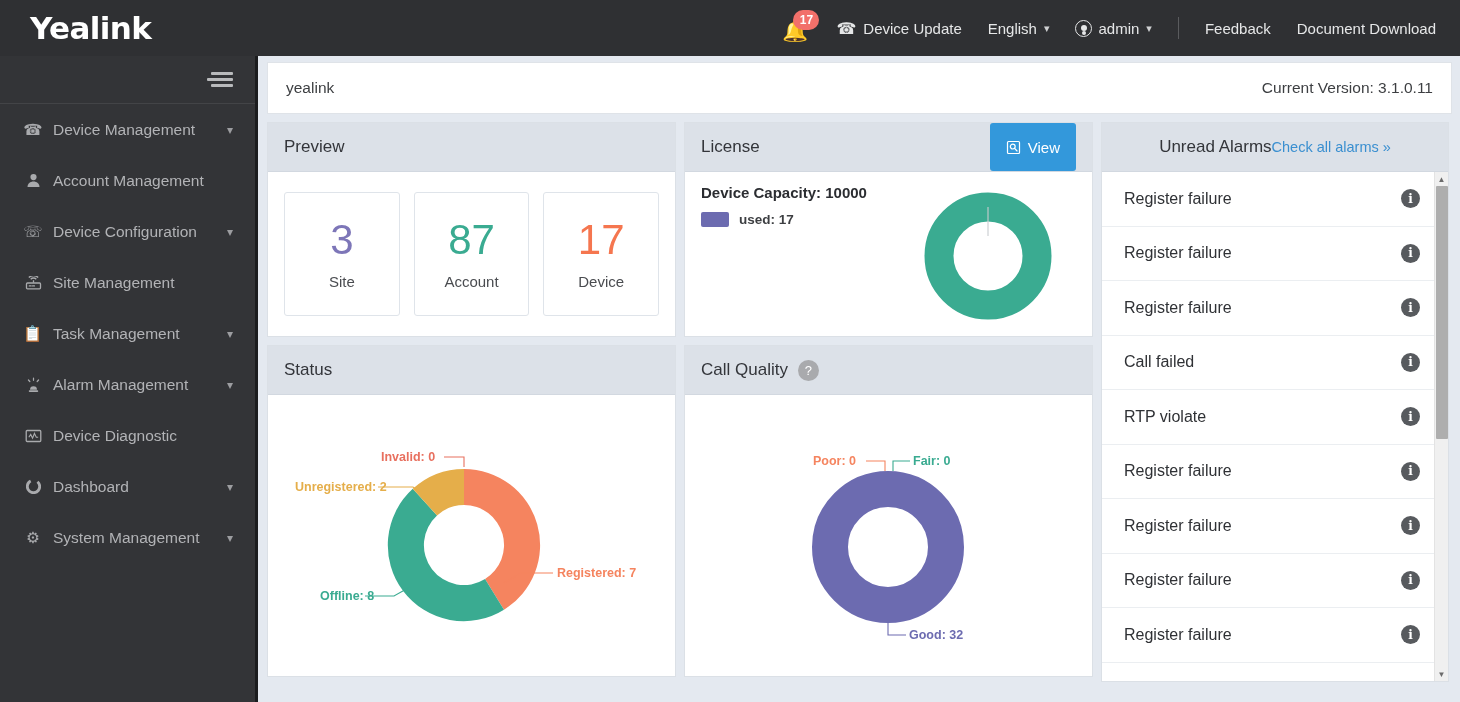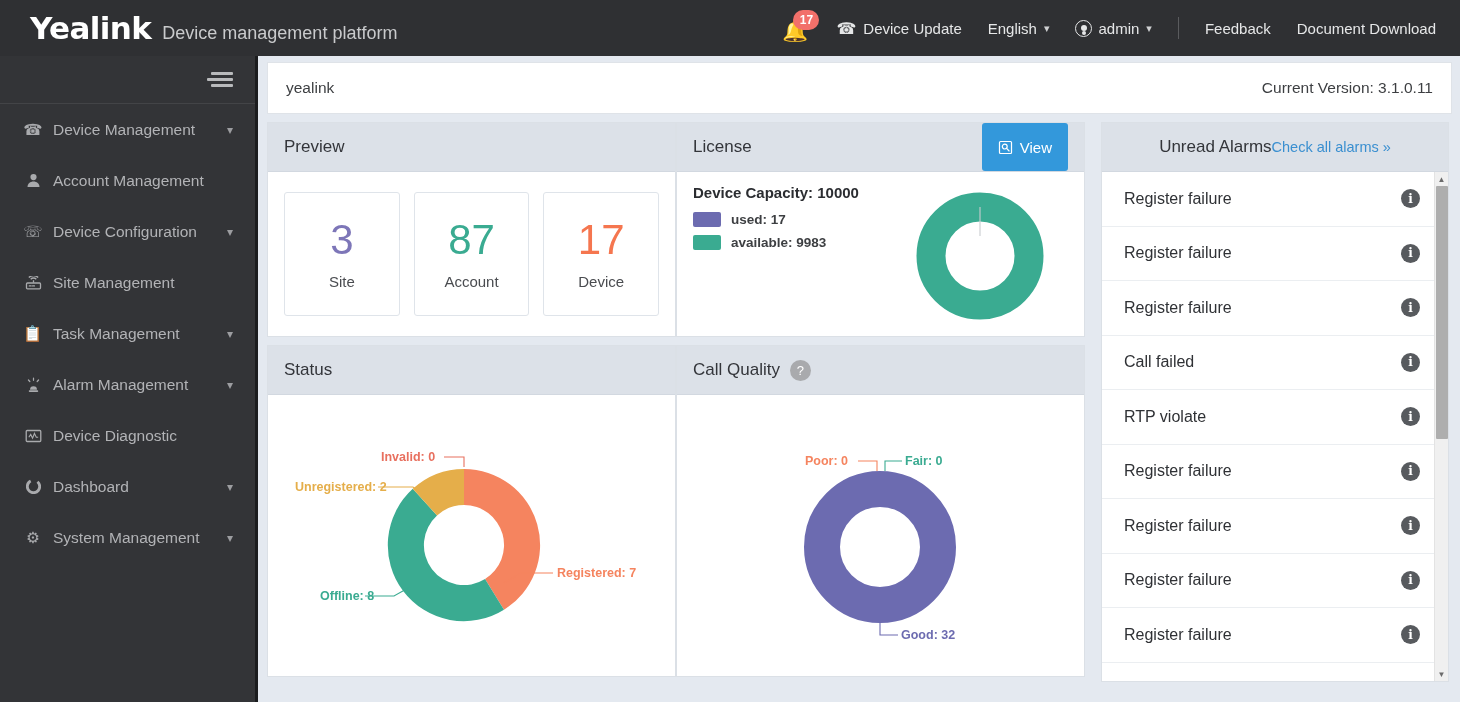--- a/index.html
+++ b/index.html
@@ -80,21 +80,21 @@
   .crumbbar {
     height:52px; background:#fff; border:1px solid #dfe3e8;
     display:flex; align-items:center; padding:0 18px;
   }
   .crumb { font-size:15.5px; color:#3d3f42; }
   .version { margin-left:auto; font-size:15.5px; color:#3d3f42; }
 
   .grid { display:flex; gap:8px; margin-top:8px; }
   .col-left { width:826px; }
   .col-right { width:348px; }
-  .row { display:flex; }
+  .row { display:flex; gap:8px; }
 
   .card { background:#fff; border:1px solid #dbe0e6; }
   .card-head {
     height:49px; background:#dce1e8; display:flex; align-items:center;
     padding:0 16px; border-bottom:1px solid #d2d8e0;
   }
   .card-title { font-size:17px; color:#33353a; }
   .card-body { background:#fff; }
 
   
@@ -154,21 +154,20 @@
   .sbar-thumb { position:absolute; top:14px; left:1px; width:12px; height:253px; background:#aeaeae; border-radius:1px; cursor:pointer; }
 </style>
 </head>
 <body>
 
 <div id="app">
 
   <div class="topbar">
     <div class="brand">
       <span class="brand-logo">Yealink</span>
-      <span class="brand-sub">Device management platform</span>
     </div>
 
     <div class="top-right">
 
       <div class="top-item">
         <div class="bell-wrap">
           <span class="bell-icon">🔔</span>
           <span class="bell-badge">17</span>
         </div>
       </div>
@@ -335,24 +334,20 @@
                 <span>View</span>
               </button>
             </div>
             <div class="card-body">
               <div class="lic-cap">Device Capacity: 10000</div>
               <div class="lic-legend">
                 <div class="lic-row">
                   <span class="sw" style="background:#6c6bb0"></span>
                   <span class="lic-txt">used: 17</span>
                 </div>
-                <div class="lic-row">
-                  <span class="sw" style="background:#3aab91"></span>
-                  <span class="lic-txt">available: 9983</span>
-                </div>
               </div>
               <svg class="lic-donut" width="140" height="140" viewBox="0 0 140 140">
                 <circle cx="70" cy="70" r="49" fill="none" stroke="#3aab91" stroke-width="29"></circle>
                 <path d="M70 21 L70 50" stroke="#c9ccd0" stroke-width="1.1"></path>
               </svg>
             </div>
           </div>
         </div>
 
         <div class="row" style="margin-top:8px;">

